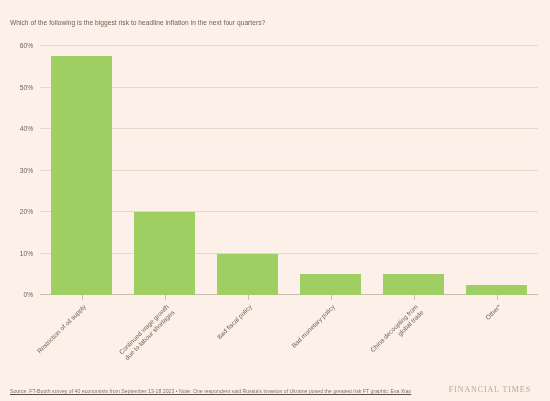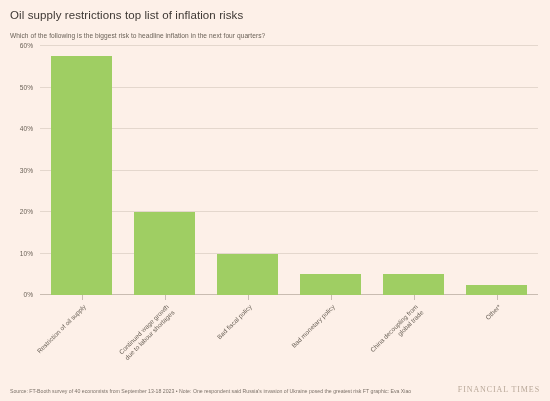--- a/index.html
+++ b/index.html
@@ -123,21 +123,22 @@
     color: #6b6258;
     white-space: nowrap;
     text-align: right;
   }
 
   
   #footer {
     position: absolute;
     left: 10px;
     bottom: 6px;
-    right: 10px;
+    right: 19px;
+    text-decoration: underline;
   }
 
   #source-note {
     font-size: 5.2px;
     line-height: 7px;
     color: #7d736a;
     max-width: 420px;
   }
 
   #ft-logo {
@@ -148,21 +149,20 @@
     font-size: 8px;
     letter-spacing: 0.9px;
     color: #b9a899;
     white-space: nowrap;
   }
 </style>
 </head>
 <body>
 
 <div id="header">
-  <h1 id="chart-title">Oil supply restrictions top list of inflation risks</h1>
   <p id="chart-subtitle">Which of the following is the biggest risk to headline inflation in the next four quarters?</p>
 </div>
 
 <div id="plot-area">
   <div id="gridlines">
       <div class="grid-line baseline" style="bottom: 0%;">
         <span class="y-tick-label">0%</span>
       </div>
       <div class="grid-line" style="bottom: 16.6667%;">
         <span class="y-tick-label">10%</span>

